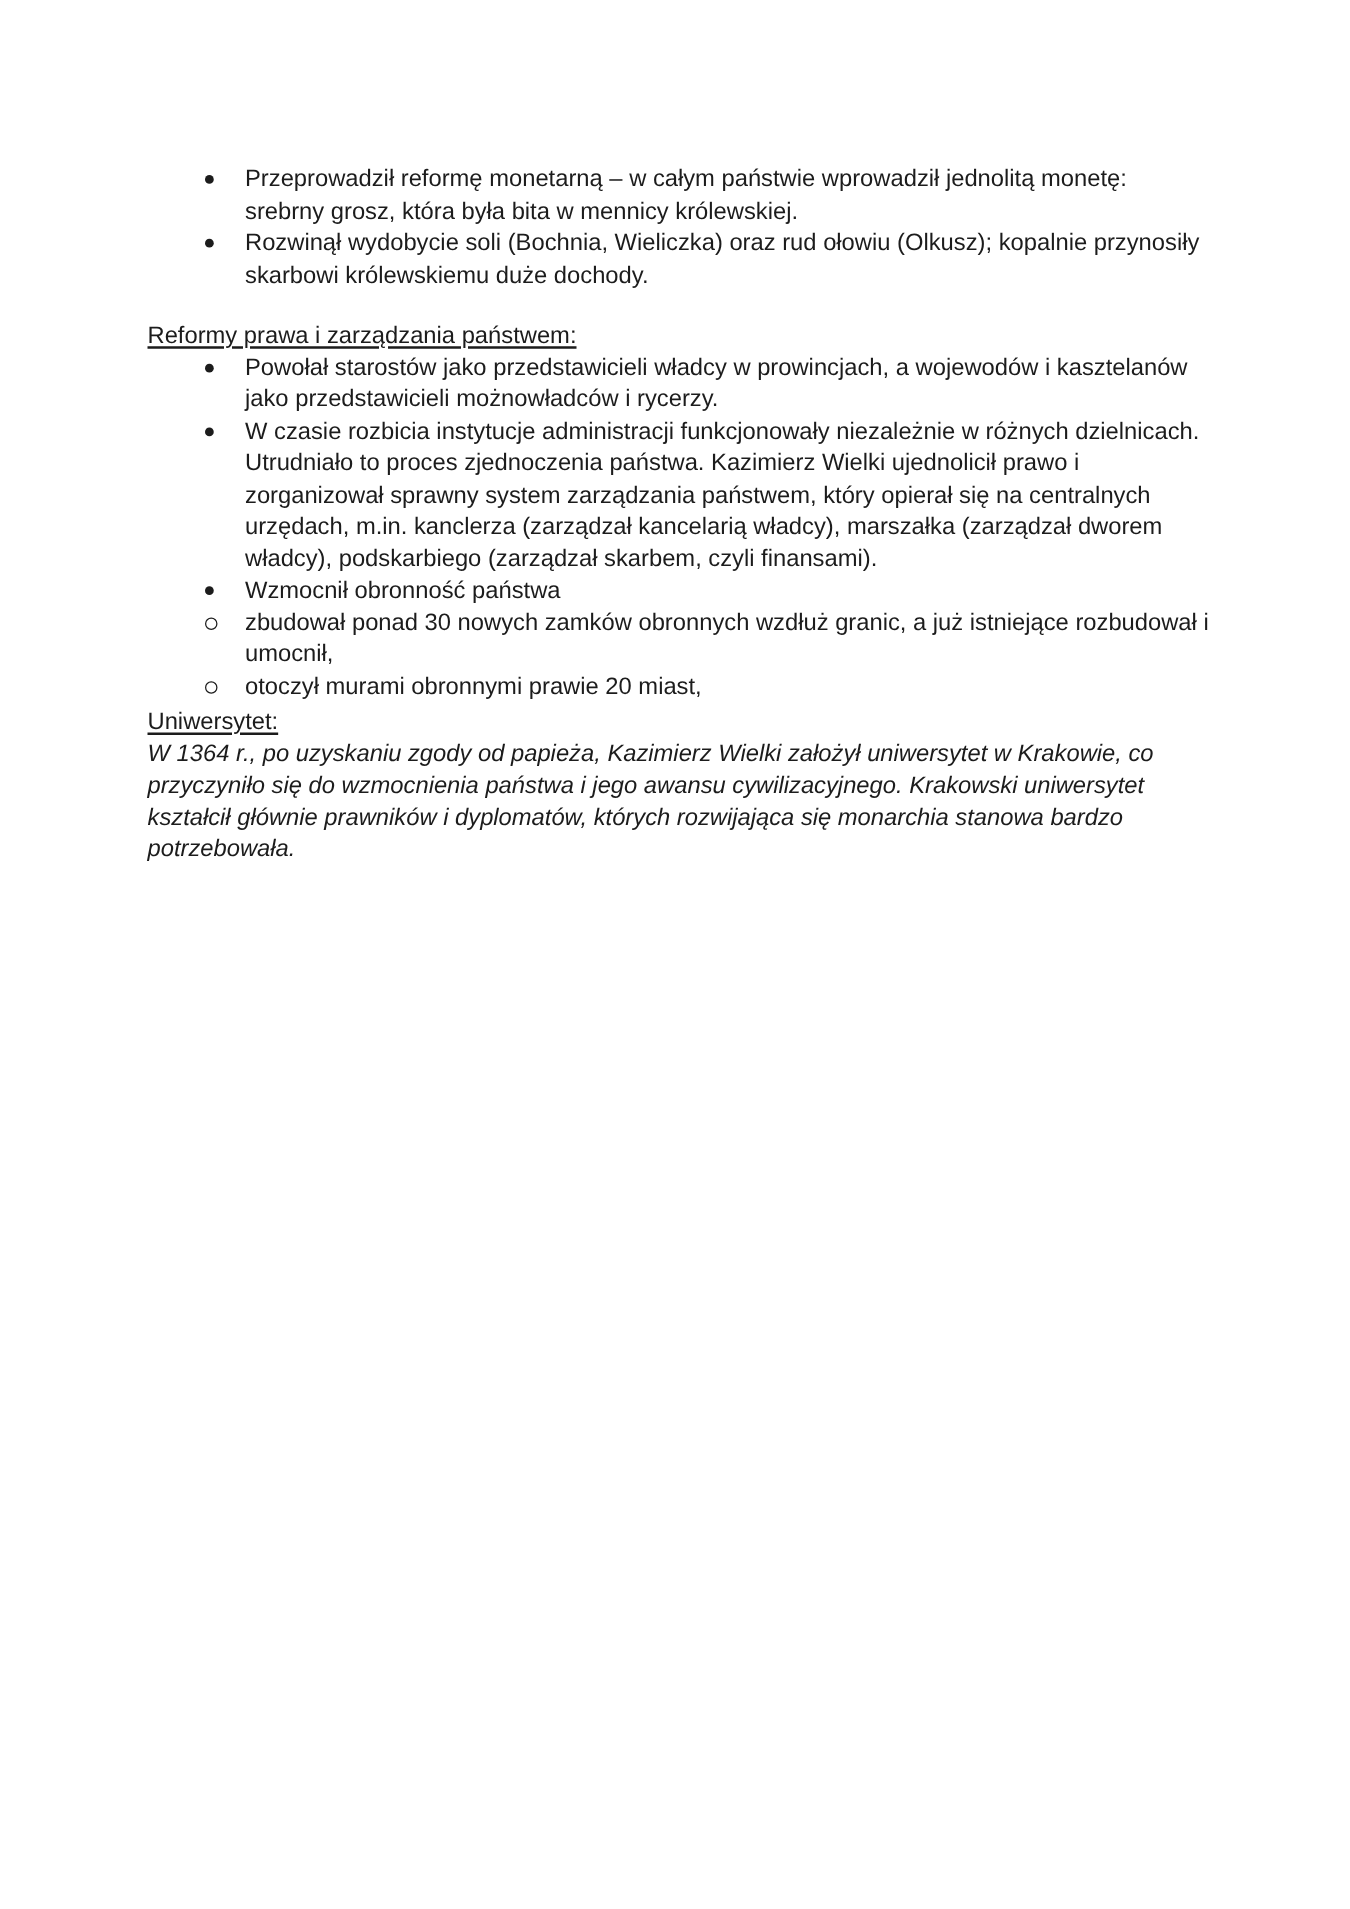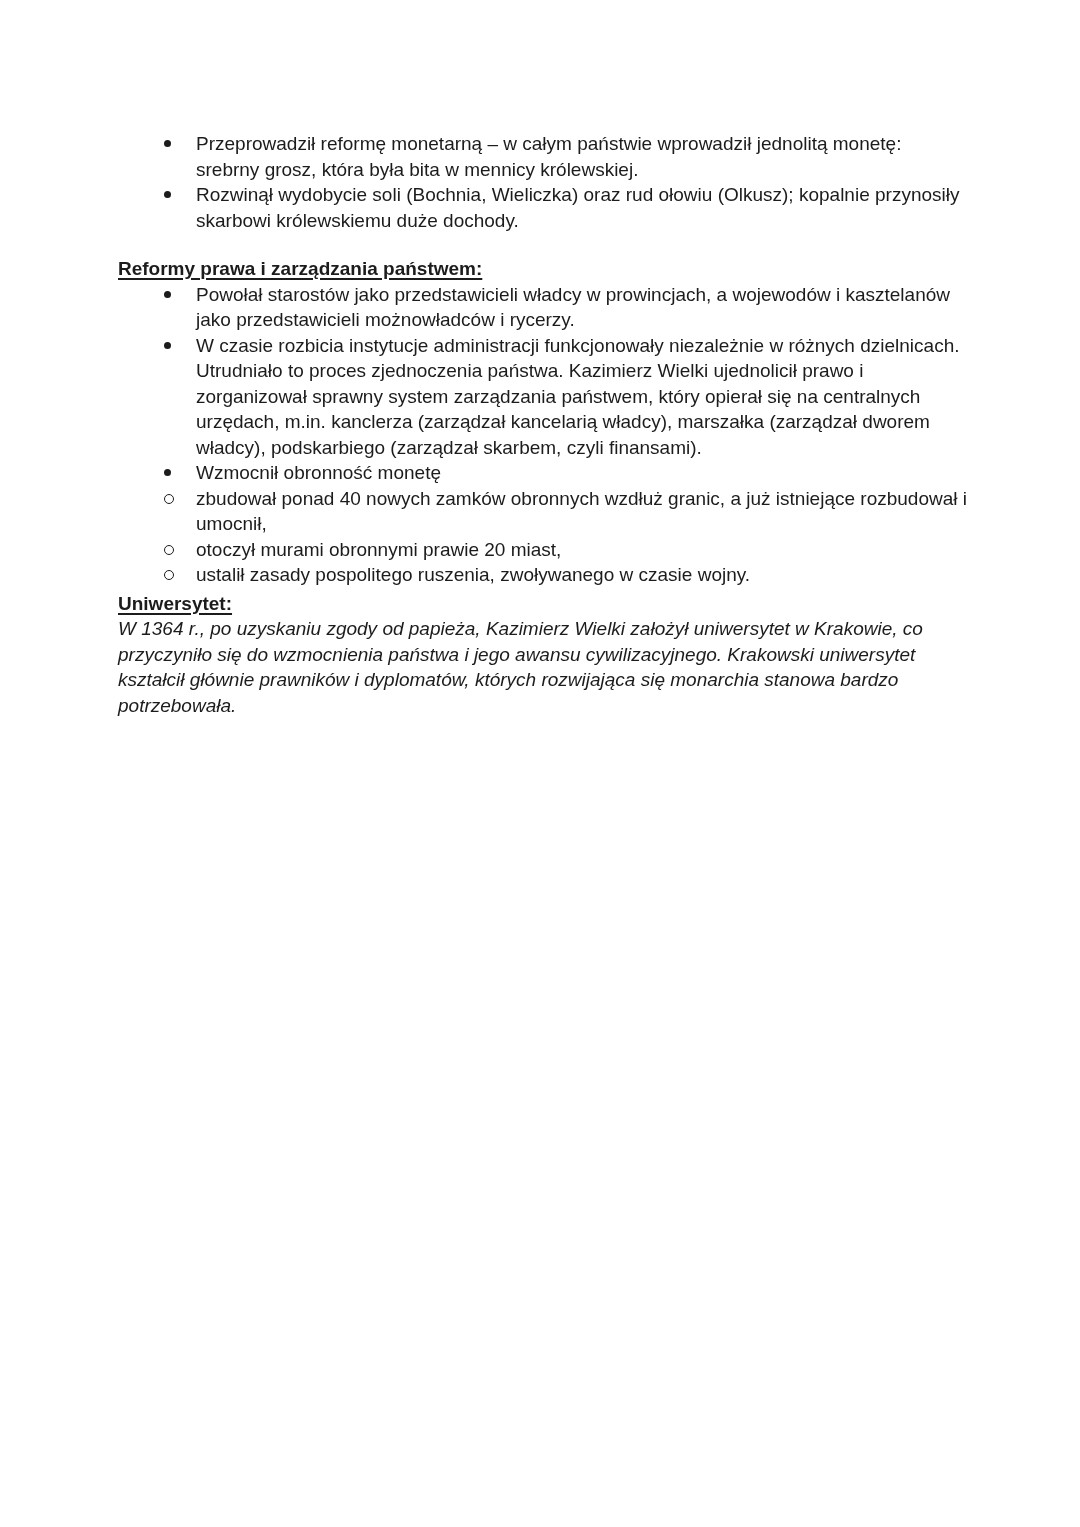--- a/index.html
+++ b/index.html
@@ -36,21 +36,20 @@
     border-radius: 50%;
     box-sizing: border-box;
     margin-top: 8px;
   }
   .li-text { white-space: pre; flex: 1 1 auto; }
   .paragraph { white-space: pre; font-style: italic; }
   .heading {
     text-decoration: underline;
     text-decoration-thickness: 1.5px;
     text-underline-offset: 3px;
-    font-weight: bold;
   }
   .gap-a { margin-top: 23px; }
   .gap-b { margin-top: 3px; }
 </style>
 </head>
 <body>
 
 <div class="page">
 
   <div>
@@ -87,40 +86,34 @@
       <div class="li-text">W czasie rozbicia instytucje administracji funkcjonowały niezależnie w różnych dzielnicach.
 Utrudniało to proces zjednoczenia państwa. Kazimierz Wielki ujednolicił prawo i
 zorganizował sprawny system zarządzania państwem, który opierał się na centralnych
 urzędach, m.in. kanclerza (zarządzał kancelarią władcy), marszałka (zarządzał dworem
 władcy), podskarbiego (zarządzał skarbem, czyli finansami).</div>
     </div>
     <div class="li">
       <span class="marker-col">
           <span class="disc"></span>
         </span>
-      <div class="li-text">Wzmocnił obronność monetę</div>
+      <div class="li-text">Wzmocnił obronność państwa</div>
     </div>
     <div class="li">
       <span class="marker-col">
           <span class="ring"></span>
         </span>
-      <div class="li-text">zbudował ponad 40 nowych zamków obronnych wzdłuż granic, a już istniejące rozbudował i
+      <div class="li-text">zbudował ponad 30 nowych zamków obronnych wzdłuż granic, a już istniejące rozbudował i
 umocnił,</div>
     </div>
     <div class="li">
       <span class="marker-col">
           <span class="ring"></span>
         </span>
       <div class="li-text">otoczył murami obronnymi prawie 20 miast,</div>
-    </div>
-    <div class="li">
-      <span class="marker-col">
-          <span class="ring"></span>
-        </span>
-      <div class="li-text">ustalił zasady pospolitego ruszenia, zwoływanego w czasie wojny.</div>
     </div>
   </div>
 
   <div class="gap-b">
     <div class="heading">Uniwersytet:</div>
     <div class="paragraph">W 1364 r., po uzyskaniu zgody od papieża, Kazimierz Wielki założył uniwersytet w Krakowie, co
 przyczyniło się do wzmocnienia państwa i jego awansu cywilizacyjnego. Krakowski uniwersytet
 kształcił głównie prawników i dyplomatów, których rozwijająca się monarchia stanowa bardzo
 potrzebowała.</div>
   </div>

